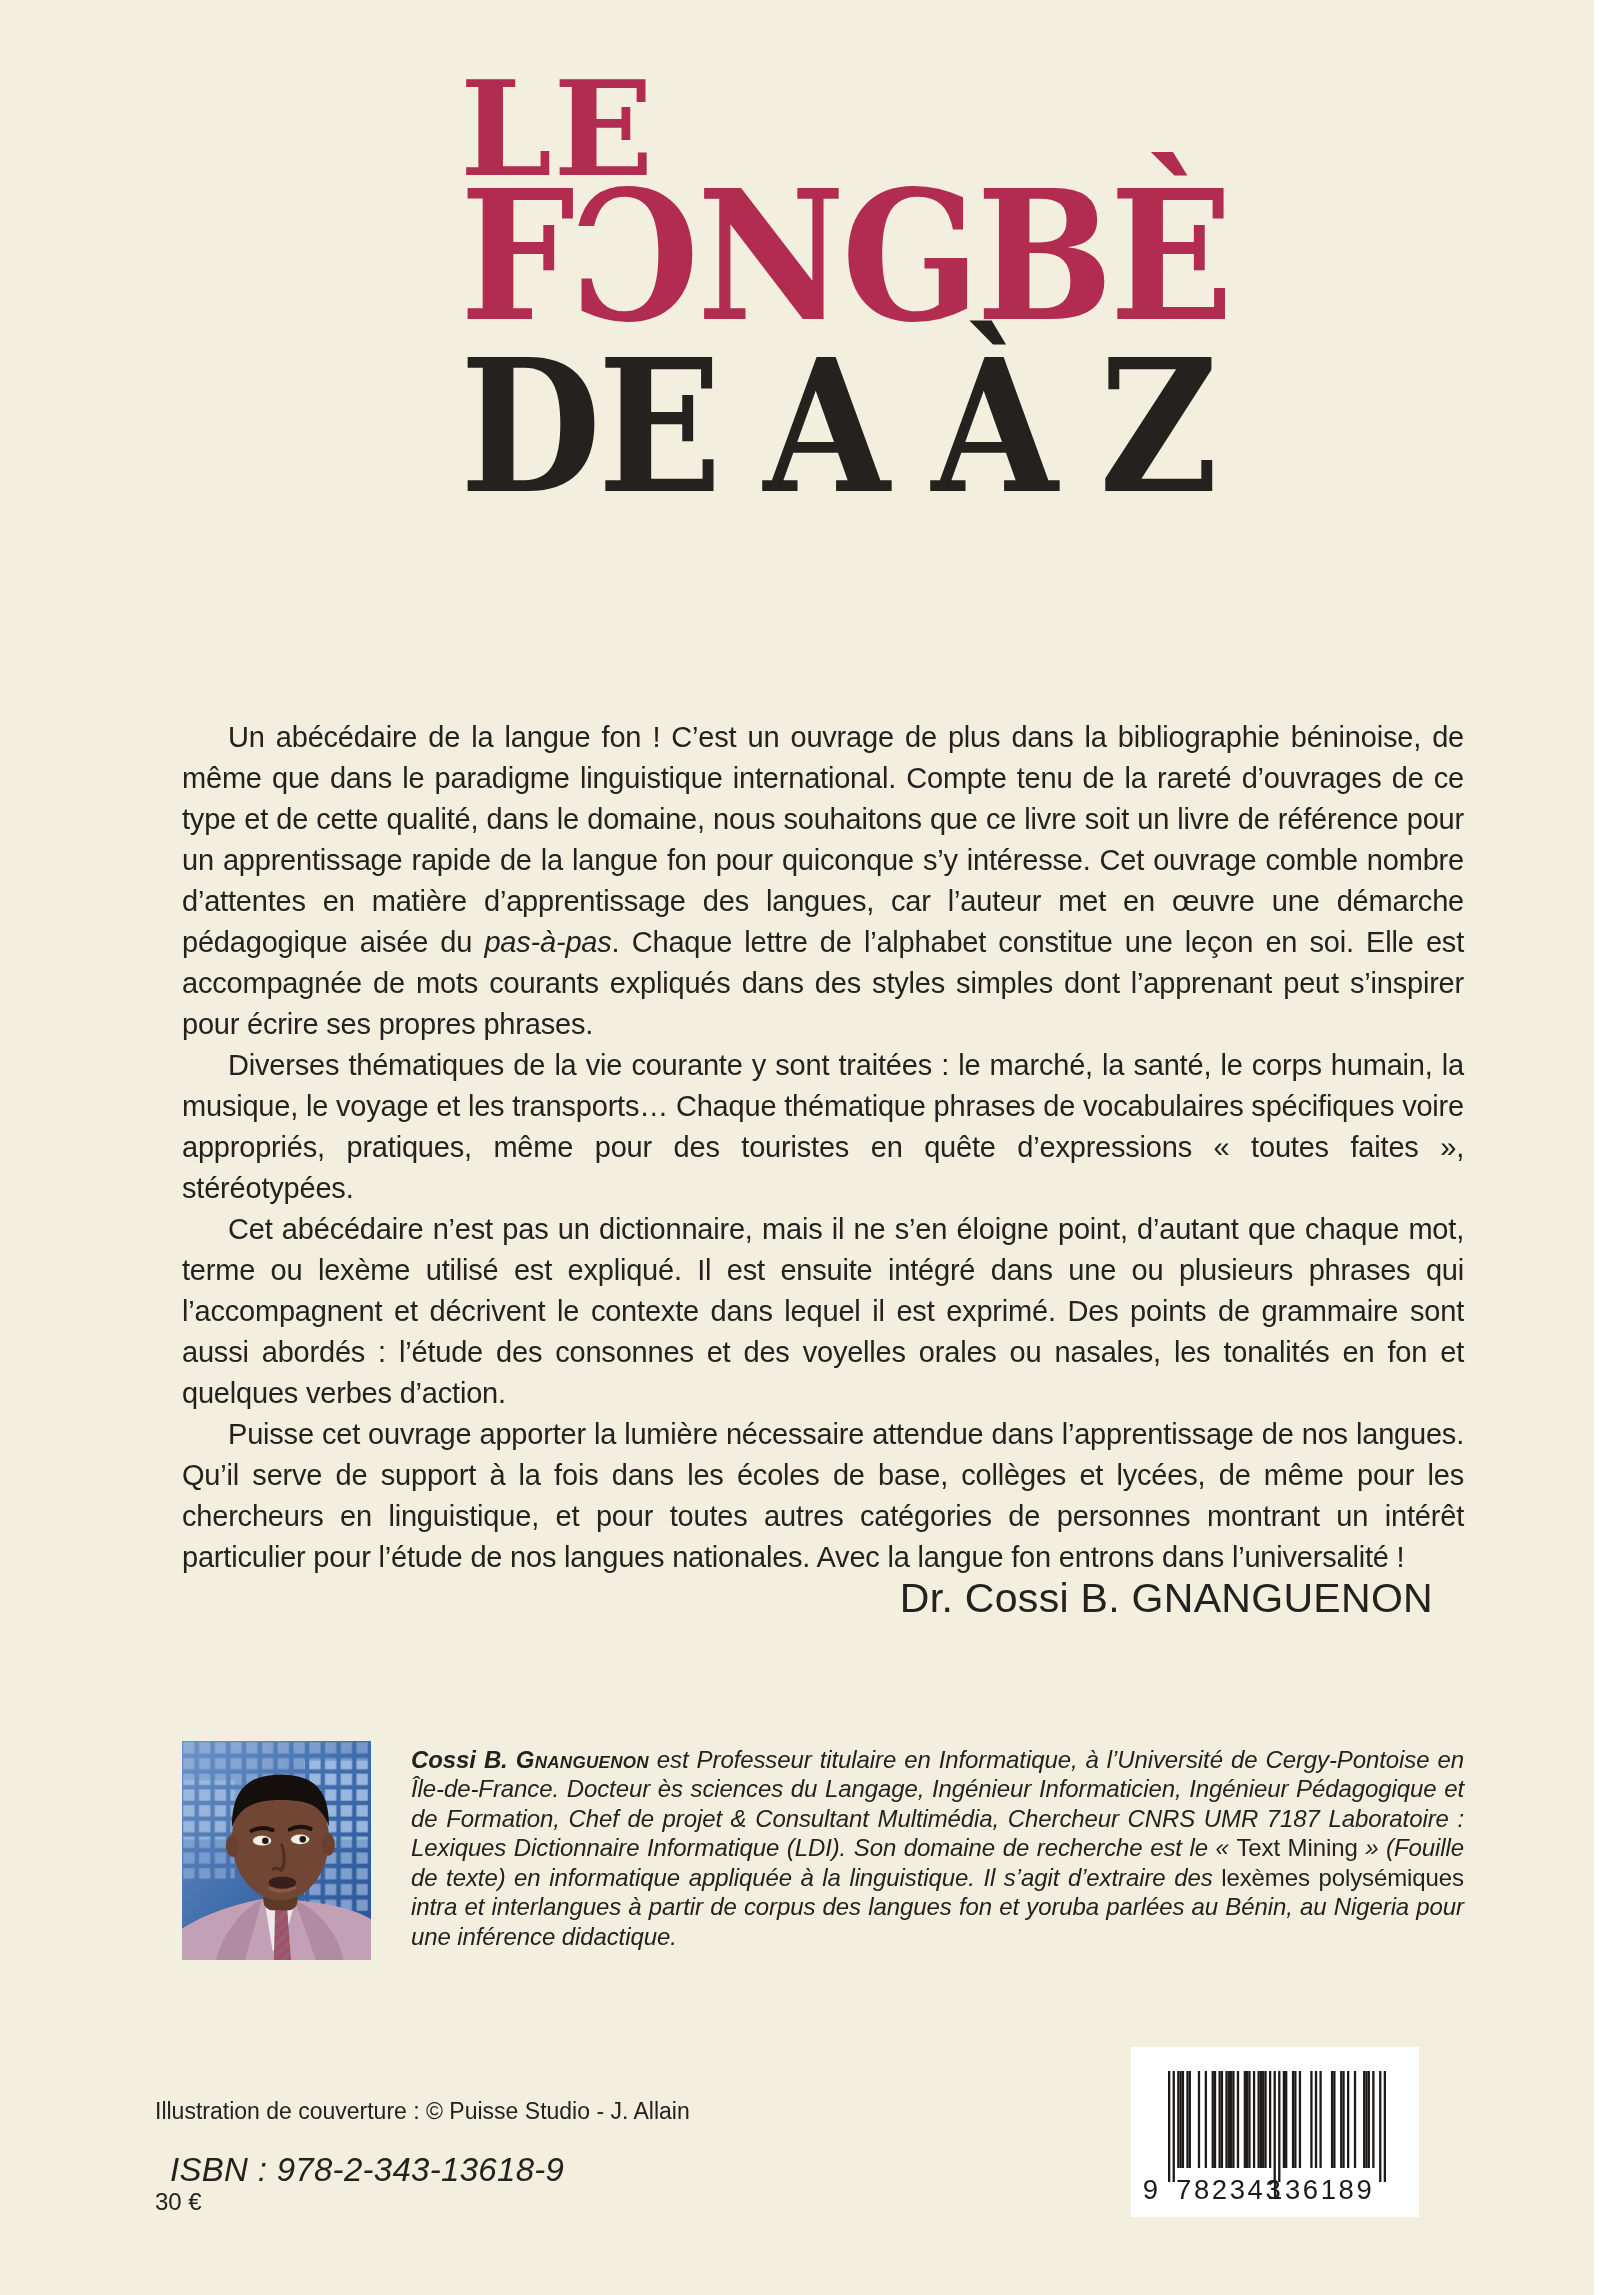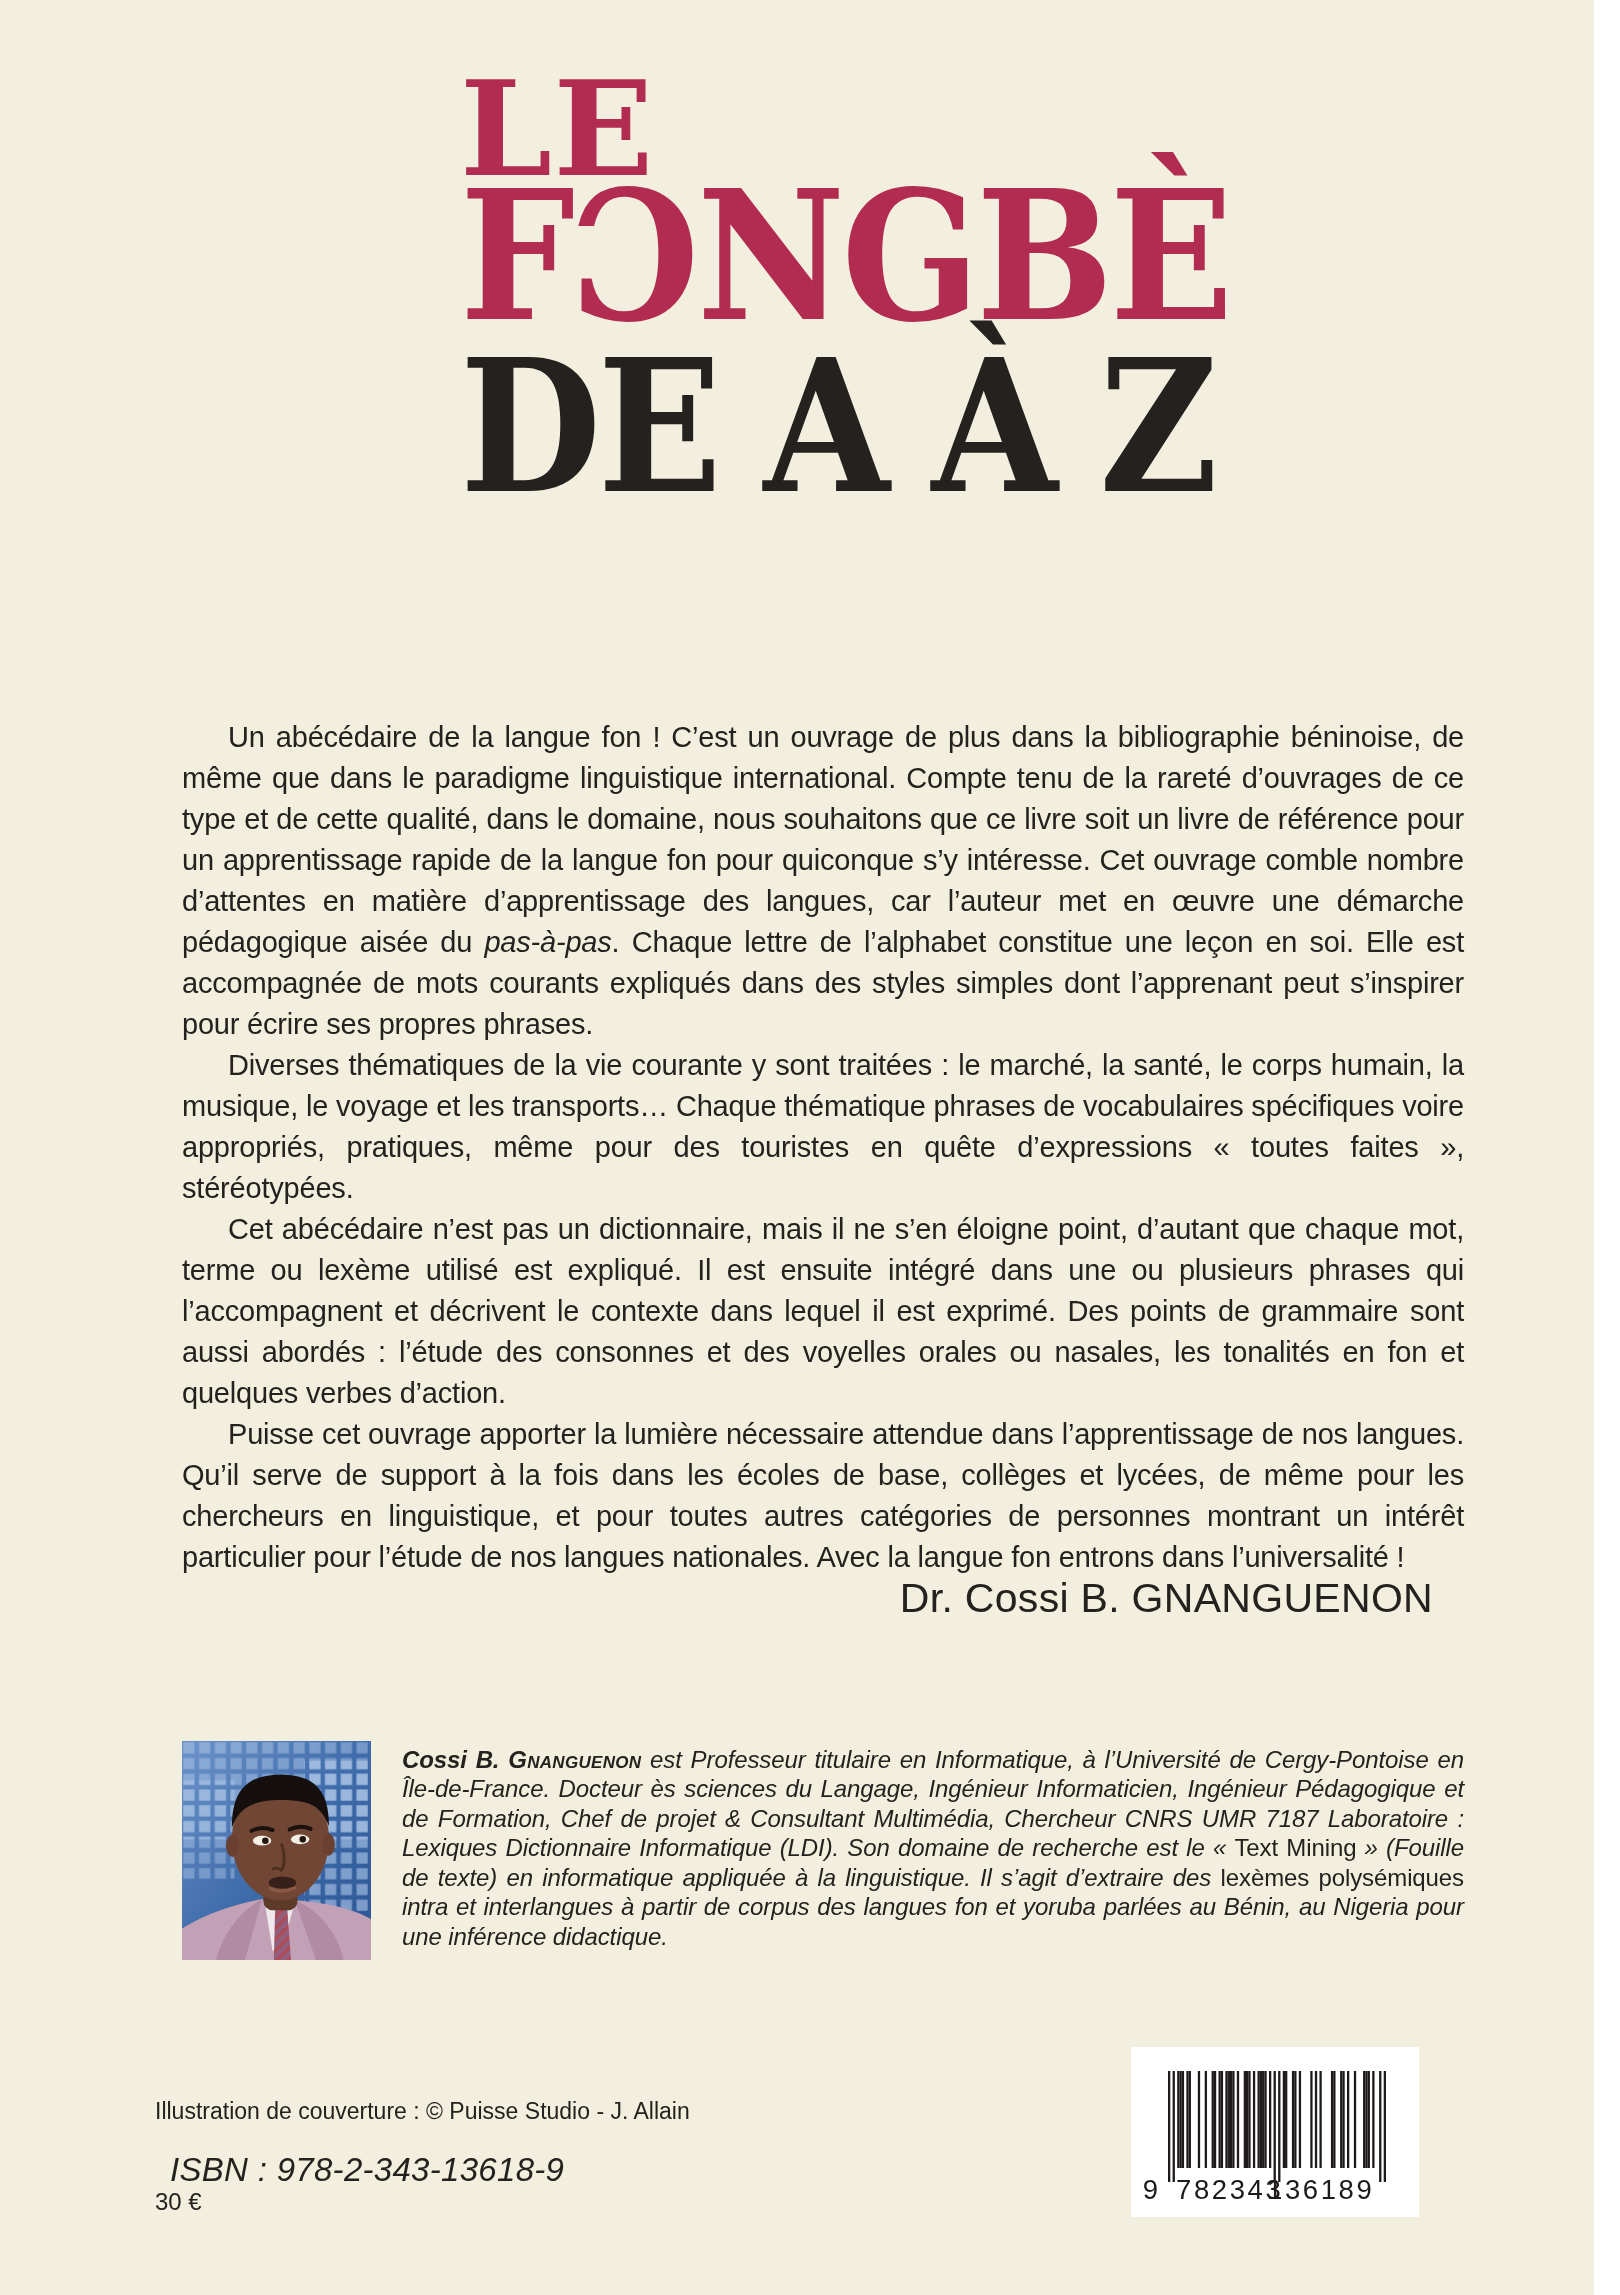--- a/index.html
+++ b/index.html
@@ -36,21 +36,21 @@
   .body-copy p{margin:0;text-indent:46px;}
   .seg-i{font-style:italic;}
   .seg-n{font-style:normal;}
   .signature{
     margin-top:19.7px;text-align:right;padding-right:31px;
     font-size:41px;letter-spacing:0.3px;text-indent:0;
   }
   
   .bio{
     position:absolute;left:182px;top:1741px;width:1282px;
-    display:flex;gap:31px;align-items:flex-start;
+    display:flex;gap:40px;align-items:flex-start;
   }
   .bio-photo{flex:0 0 189px;width:189px;height:219px;display:block;}
   .bio-text{
     flex:1;font-style:italic;
     font-size:24px;line-height:29.5px;text-align:justify;
     padding-top:3.9px;letter-spacing:-0.1px;
   }
   .seg-b{font-weight:700;font-style:italic;}
   .seg-bsc{font-weight:700;font-style:italic;font-variant:small-caps;letter-spacing:0.3px;}
   .seg-r{font-style:normal;}

